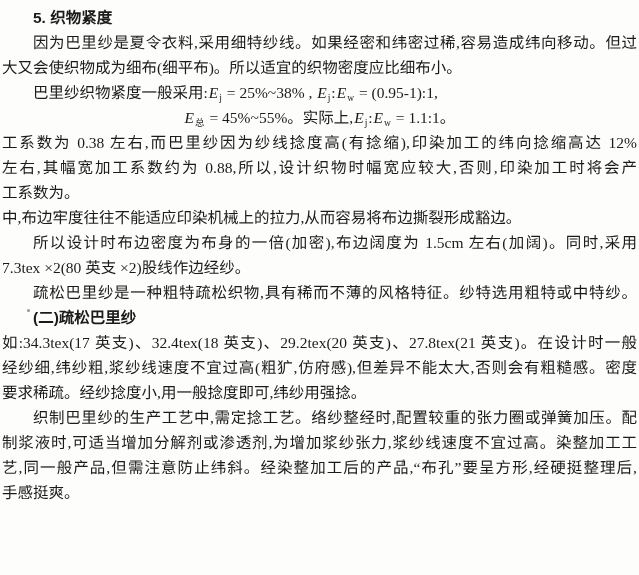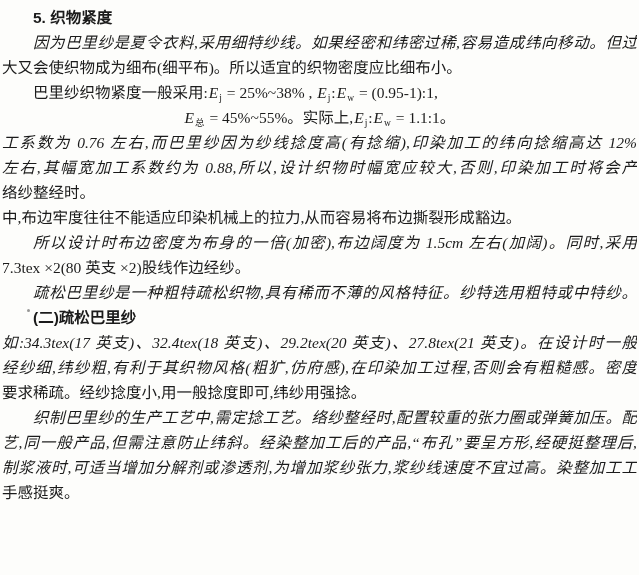--- a/index.html
+++ b/index.html
@@ -24,21 +24,20 @@
     color: #1b1b1b;
   }
   .line {
     height: 25px;
     overflow: hidden;
   }
   .align-justify {
     text-align: justify;
     text-align-last: justify;
     text-justify: inter-character;
-    font-style: italic;
   }
   .align-left {
     text-align: left;
     text-align-last: left;
   }
   .align-center {
     text-align-last: center;
   }
   .indent { text-indent: 2em; }
   .heading {
@@ -78,28 +77,28 @@
 <body>
 
 <main class="doc" id="doc-root">
   <span class="artifact artifact-dot"></span>
   <span class="artifact artifact-tick"></span>
 <div class="line align-left indent heading">5. 织物紧度</div>
     <div class="line align-justify indent">因为巴里纱是夏令衣料,采用细特纱线。如果经密和纬密过稀,容易造成纬向移动。但过</div>
     <div class="line align-left">大又会使织物成为细布(细平布)。所以适宜的织物密度应比细布小。</div>
     <div class="line align-left indent"><span>巴里纱织物紧度一般采用:</span><span class="var">E<sub>j</sub></span><span> = 25%~38% , </span><span class="var">E<sub>j</sub></span><span>:</span><span class="var">E<sub>w</sub></span><span> = (0.95-1):1,</span></div>
     <div class="line align-center"><span class="var">E<sub>总</sub></span><span> = 45%~55%。实际上,</span><span class="var">E<sub>j</sub></span><span>:</span><span class="var">E<sub>w</sub></span><span> = 1.1:1。</span></div>
-    <div class="line align-justify">工系数为 0.76 左右,而巴里纱因为纱线捻度高(有捻缩),印染加工的纬向捻缩高达 12%</div>
+    <div class="line align-justify">工系数为 0.38 左右,而巴里纱因为纱线捻度高(有捻缩),印染加工的纬向捻缩高达 12%</div>
     <div class="line align-justify">左右,其幅宽加工系数约为 0.88,所以,设计织物时幅宽应较大,否则,印染加工时将会产</div>
-    <div class="line align-left">络纱整经时。</div>
+    <div class="line align-left">工系数为。</div>
     <div class="line align-left">中,布边牢度往往不能适应印染机械上的拉力,从而容易将布边撕裂形成豁边。</div>
     <div class="line align-justify indent">所以设计时布边密度为布身的一倍(加密),布边阔度为 1.5cm 左右(加阔)。同时,采用</div>
     <div class="line align-left">7.3tex ×2(80 英支 ×2)股线作边经纱。</div>
     <div class="line align-justify indent">疏松巴里纱是一种粗特疏松织物,具有稀而不薄的风格特征。纱特选用粗特或中特纱。</div>
     <div class="line align-left indent heading">(二)疏松巴里纱</div>
     <div class="line align-justify">如:34.3tex(17 英支)、32.4tex(18 英支)、29.2tex(20 英支)、27.8tex(21 英支)。在设计时一般</div>
-    <div class="line align-justify">经纱细,纬纱粗,有利于其织物风格(粗犷,仿府感),在印染加工过程,否则会有粗糙感。密度</div>
+    <div class="line align-justify">经纱细,纬纱粗,浆纱线速度不宜过高(粗犷,仿府感),但差异不能太大,否则会有粗糙感。密度</div>
     <div class="line align-left">要求稀疏。经纱捻度小,用一般捻度即可,纬纱用强捻。</div>
     <div class="line align-justify indent">织制巴里纱的生产工艺中,需定捻工艺。络纱整经时,配置较重的张力圈或弹簧加压。配</div>
+    <div class="line align-justify">制浆液时,可适当增加分解剂或渗透剂,为增加浆纱张力,浆纱线速度不宜过高。染整加工工</div>
     <div class="line align-justify">艺,同一般产品,但需注意防止纬斜。经染整加工后的产品,“布孔”要呈方形,经硬挺整理后,</div>
-    <div class="line align-justify">制浆液时,可适当增加分解剂或渗透剂,为增加浆纱张力,浆纱线速度不宜过高。染整加工工</div>
     <div class="line align-left">手感挺爽。</div>
   </main>
 
 </body></html>

